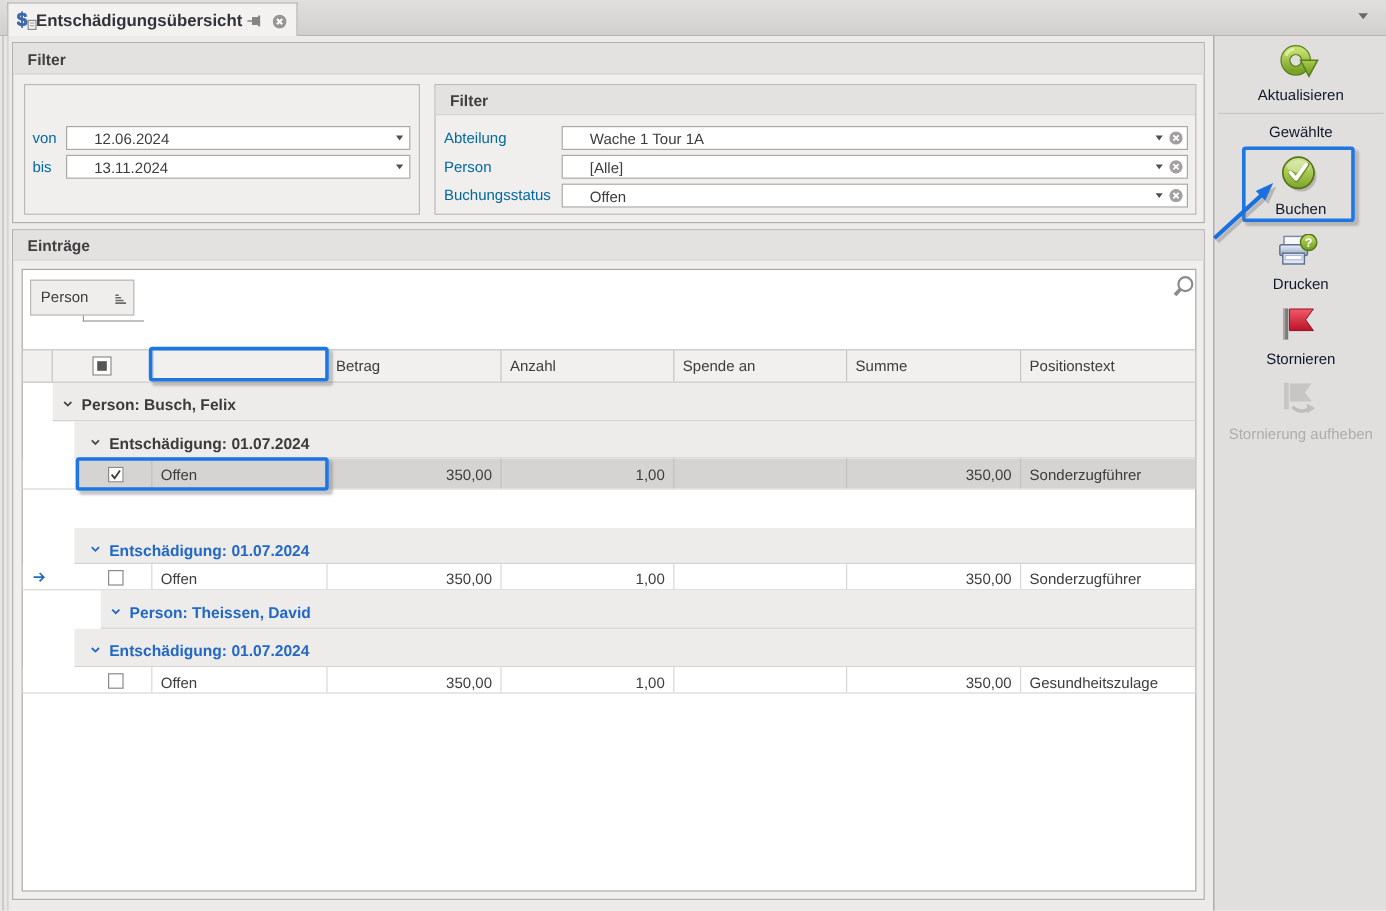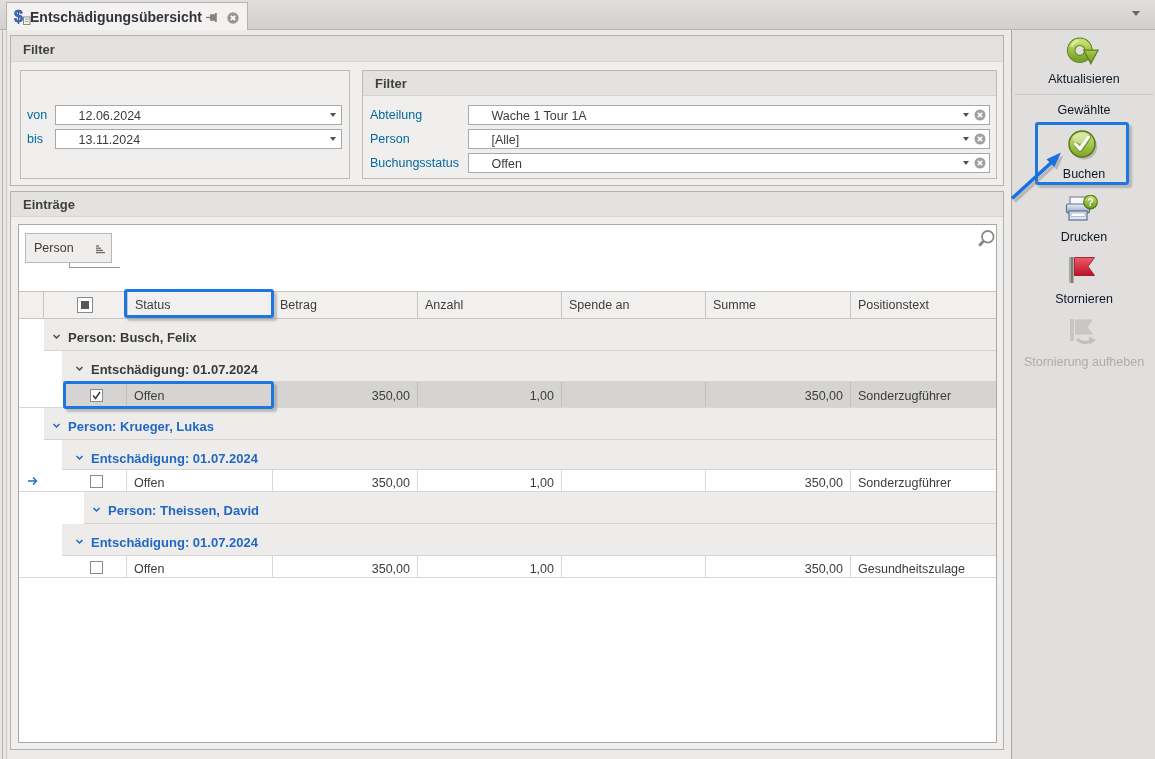--- a/index.html
+++ b/index.html
@@ -144,23 +144,20 @@
     <line x1="8.6" y1="12" x2="4.2" y2="16.8" stroke="#8a8a88" stroke-width="3"></line>
   </svg>
 
   <div class="hdr" style="top:66px;height:28px;">
     <div class="hcell" style="left:0;width:25px;"></div>
     <div class="hcell" style="left:25px;width:84px;">
       <div style="position:absolute;left:33px;top:5px;width:16px;height:16px;background:#fff;border:1px solid #8b8a88;">
         <div style="position:absolute;left:3px;top:3px;width:8px;height:8px;background:#565656;"></div>
       </div>
     </div>
-    <div class="hcell" style="left:109px;width:145px;">
-        <span>Status</span>
-      </div>
     <div class="hcell" style="left:254px;width:145px;">
         <span>Betrag</span>
       </div>
     <div class="hcell" style="left:543px;width:144px;">
         <span>Spende an</span>
       </div>
     <div class="hcell" style="left:399px;width:144px;">
         <span>Anzahl</span>
       </div>
     <div class="hcell" style="left:687px;width:145px;">
@@ -202,28 +199,20 @@
     <div class="dcell" style="left:543px;width:144px;border-color:#c2c1bf;"></div>
     <div class="dcell" style="left:687px;width:145px;border-color:#c2c1bf;">
         <span style="position:absolute;right:7px;top:7px;">350,00</span>
       </div>
     <div class="dcell" style="left:832px;width:145px;border-right:none;">
         <span style="position:absolute;left:7px;top:7px;">Sonderzugführer</span>
       </div>
     <div class="cbx" style="left:71px;top:7px;"><svg width="11" height="11" viewBox="0 0 11 11">
           <path d="M2 5.5 L4.5 8.5 L9 2" fill="none" stroke="#3c3c3c" stroke-width="1.5"></path>
         </svg></div>
-  </div>
-  <div class="grow" style="top:183px;height:32px;">
-    <div class="gband" style="left:25px;">
-      <svg class="chev" style="left:8px;top:13px;" viewBox="0 0 9 9">
-          <path d="M1.5 3 L4.5 6 L7.5 3" fill="none" stroke="#2268c4" stroke-width="1.5"></path>
-        </svg>
-      <b style="left:24px;color:#2268c4;">Person: Krueger, Lukas</b>
-    </div>
   </div>
   <div class="grow" style="top:215px;height:30px;">
     <div class="gband" style="left:43px;">
       <svg class="chev" style="left:13px;top:13px;" viewBox="0 0 9 9">
           <path d="M1.5 3 L4.5 6 L7.5 3" fill="none" stroke="#2268c4" stroke-width="1.5"></path>
         </svg>
       <b style="left:29px;color:#2268c4;">Entschädigung: 01.07.2024</b>
     </div>
   </div>
   <div class="drow" style="top:245px;height:22px;">

